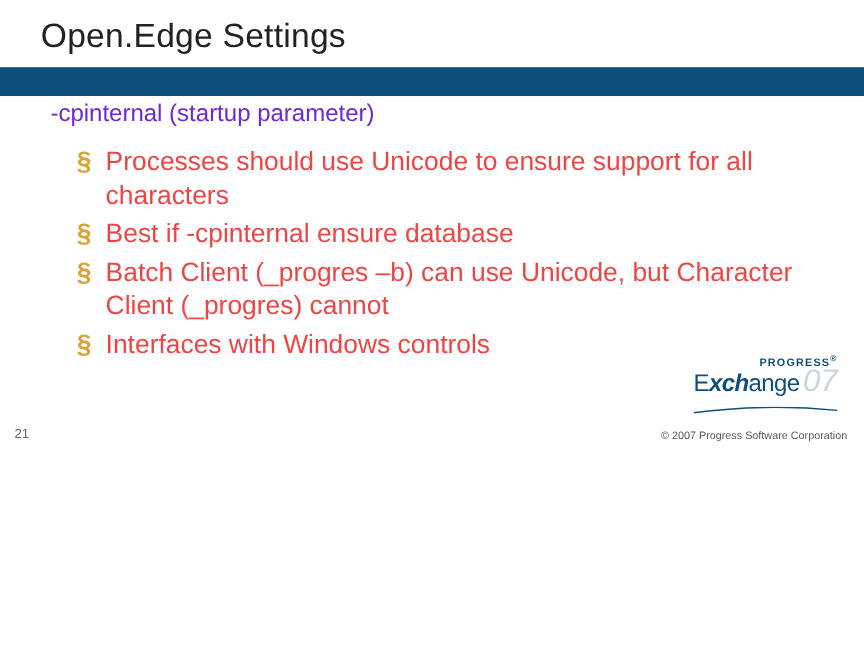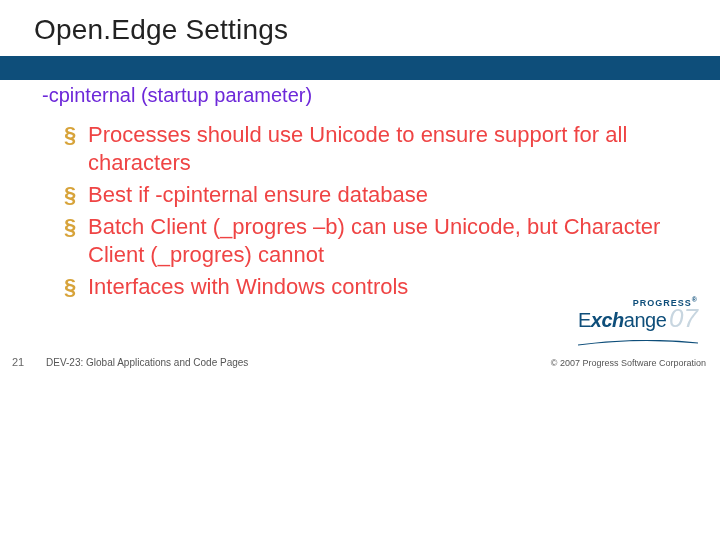--- a/index.html
+++ b/index.html
@@ -71,17 +71,16 @@
       </div>
       <div class="logo-row">
         <span class="logo-main"><span>E</span><span class="xch">xch</span><span>ange</span></span>
         <span class="logo-year">07</span>
       </div>
       <svg class="logo-swoosh" viewBox="0 0 120 6">
         <path d="M0 5 Q60 -3 120 3" stroke="#0e4e7a" stroke-width="1.2" fill="none"></path>
       </svg>
     </div>
     <div class="slide-num">21</div>
-    <div class="footer-title">DEV-23: Global Applications and Code Pages</div>
     <div class="copyright">© 2007 Progress Software Corporation</div>
   </div>
 
 </div>
 
 </body></html>

